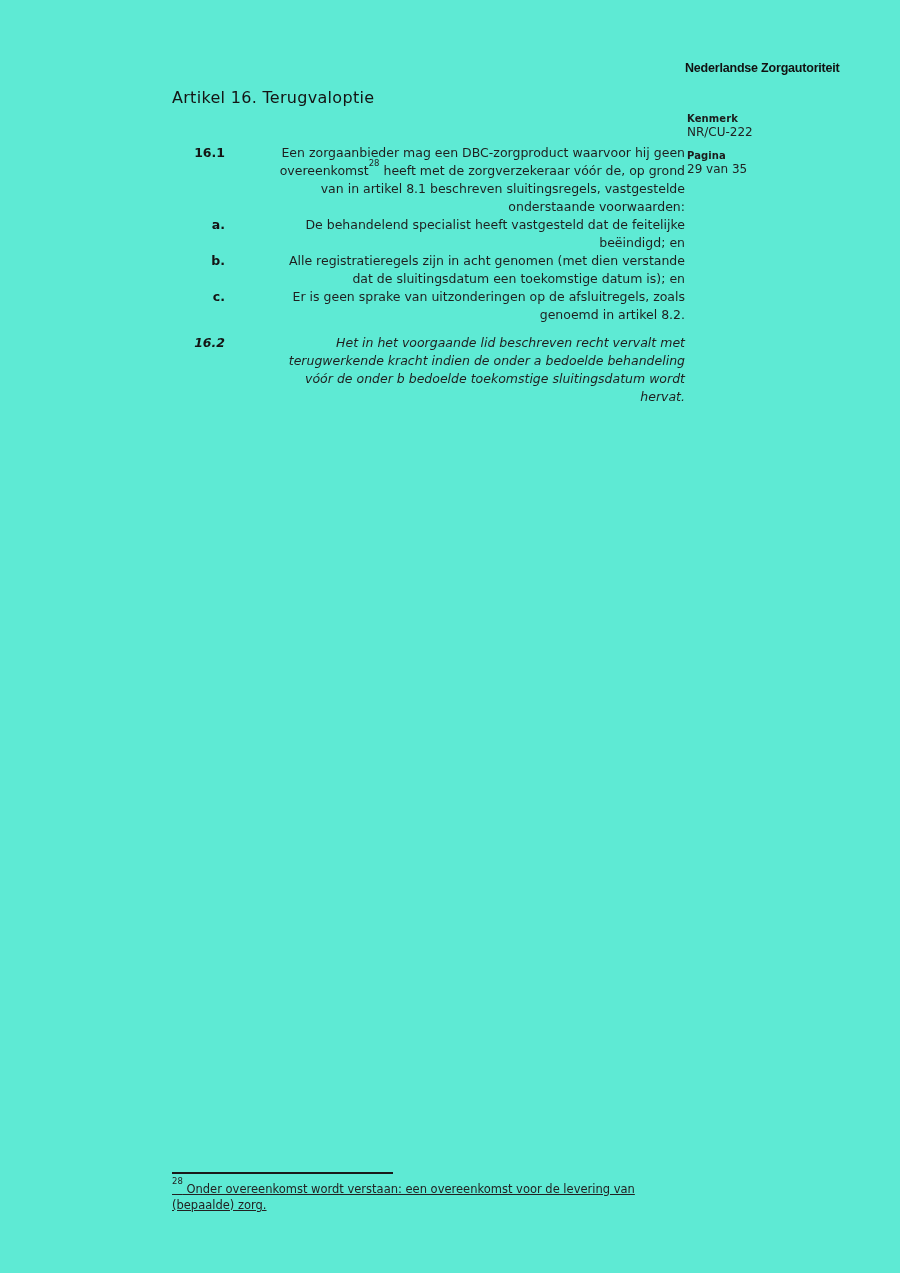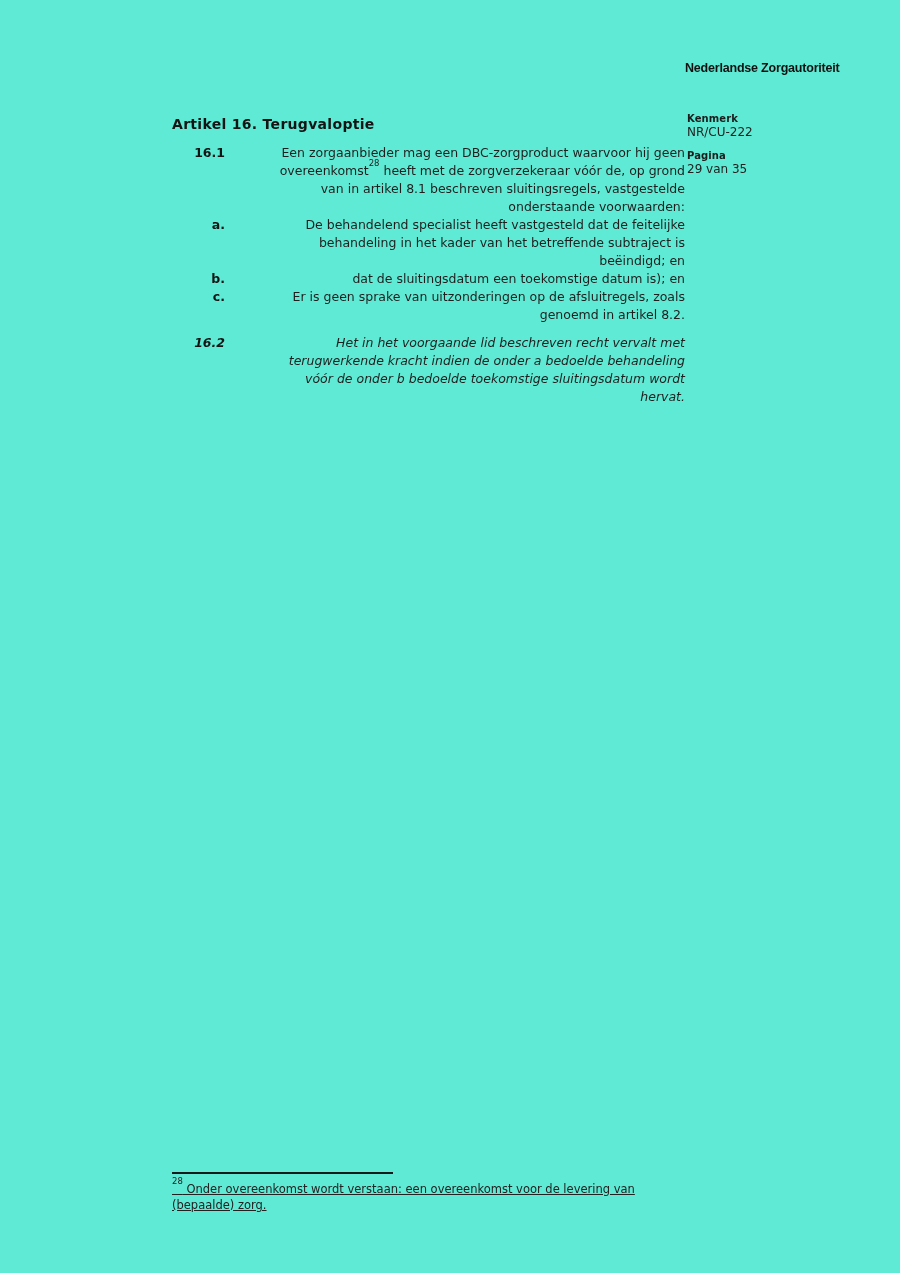--- a/index.html
+++ b/index.html
@@ -7,22 +7,22 @@
     position:relative;width:900px;height:1273px;background:#5eead4;
     font-family:"DejaVu Sans",sans-serif;color:#1f1f1f;overflow:hidden;
     margin:0 auto;
   }
   .brand{
     position:absolute;left:685px;top:61px;
     font-family:"Liberation Sans",sans-serif;font-weight:700;
     font-size:12.5px;letter-spacing:-0.2px;color:#111;white-space:nowrap;
   }
   .title{
-    position:absolute;left:172px;top:116px;
-    font-weight:700;font-size:14px;letter-spacing:0.3px;color:#141414;white-space:nowrap;
+    position:absolute;left:172px;top:88px;
+    font-weight:400;font-size:16px;letter-spacing:0.3px;color:#141414;white-space:nowrap;
   }
   .meta{position:absolute;left:687px;top:112px;}
   .meta-label{font-weight:700;font-size:10px;line-height:13px;color:#1c1c1c;letter-spacing:0.1px;}
   .meta-value{font-size:12px;line-height:14px;color:#222;white-space:nowrap;}
   .meta-gap{height:10px;}
   .body{position:absolute;left:172px;top:144px;text-align:right;}
   .row{display:flex;align-items:flex-start;}
   .num{width:53px;flex:0 0 53px;font-weight:700;font-size:12.5px;line-height:18px;color:#141414;}
   .txt{width:460px;font-size:12.5px;line-height:18px;}
   .line{height:18px;white-space:nowrap;}
@@ -58,28 +58,28 @@
         <div class="line"><span>overeenkomst</span><sup class="bsup">28</sup><span> heeft met de zorgverzekeraar vóór de, op grond</span></div>
         <div class="line">van in artikel 8.1 beschreven sluitingsregels, vastgestelde</div>
         <div class="line">onderstaande voorwaarden:</div>
       </div>
     </div>
 
     <div class="row">
       <div class="num">a.</div>
       <div class="txt">
         <div class="line">De behandelend specialist heeft vastgesteld dat de feitelijke</div>
-        <div class="line">behandeling in het kader van het betreffende subtraject is</div>
         <div class="line">beëindigd; en</div>
       </div>
     </div>
 
     <div class="row">
       <div class="num">b.</div>
       <div class="txt">
+        <div class="line">Alle registratieregels zijn in acht genomen (met dien verstande</div>
         <div class="line">dat de sluitingsdatum een toekomstige datum is); en</div>
       </div>
     </div>
 
     <div class="row">
       <div class="num">c.</div>
       <div class="txt">
         <div class="line">Er is geen sprake van uitzonderingen op de afsluitregels, zoals</div>
         <div class="line">genoemd in artikel 8.2.</div>
       </div>

